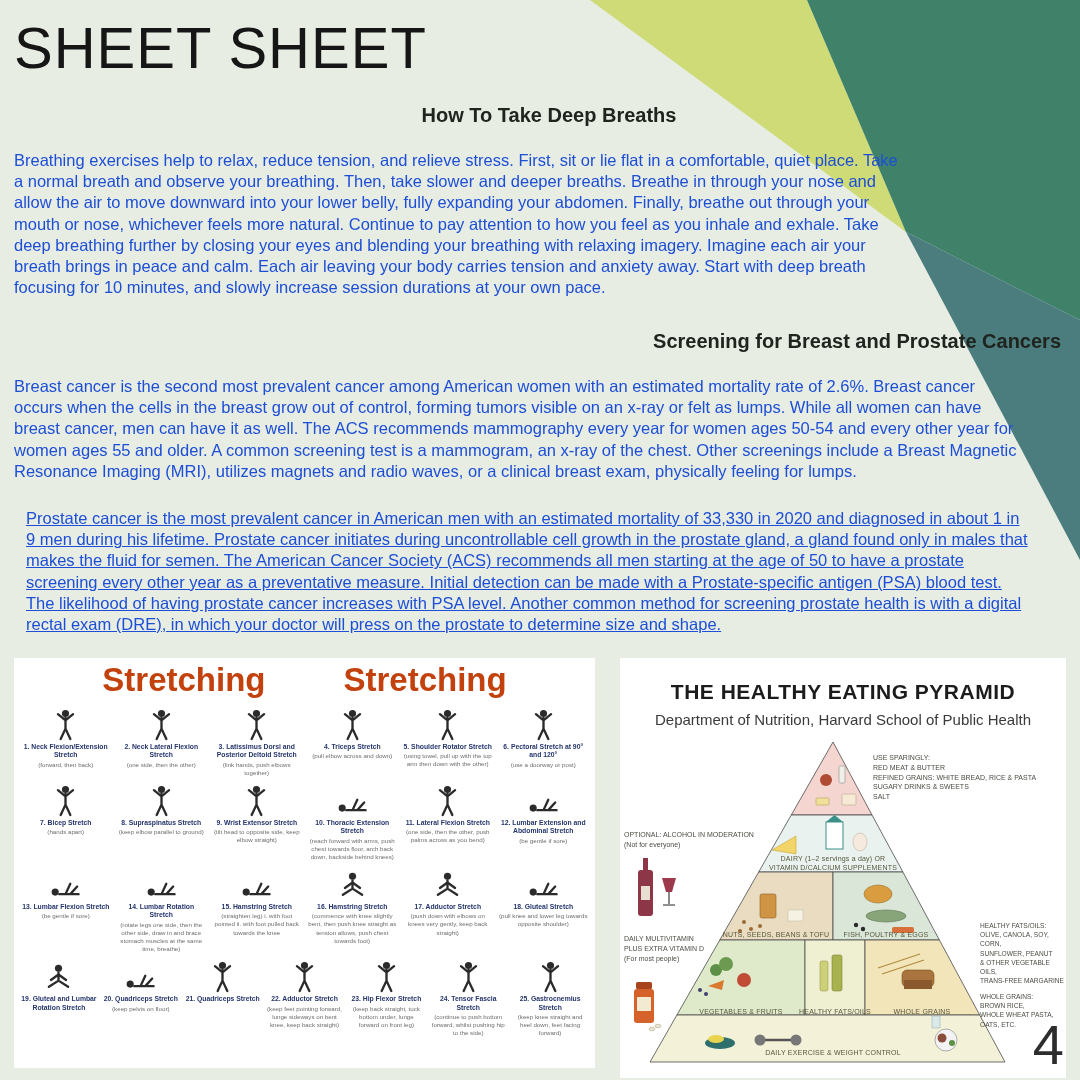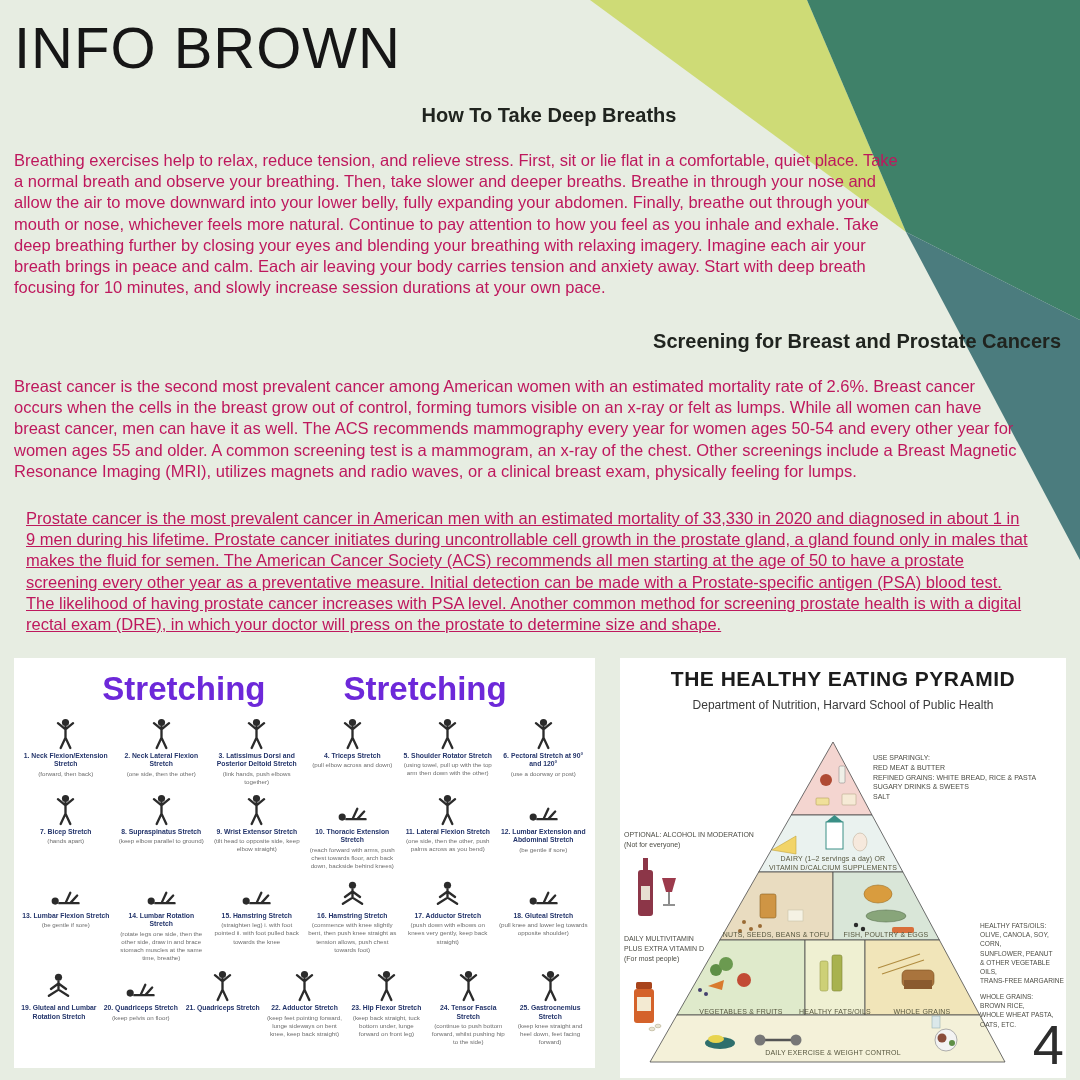--- a/index.html
+++ b/index.html
@@ -12,42 +12,42 @@
   .page-title{
     left:14px;top:16px;margin:0;font-size:58px;font-weight:300;
     color:#161616;letter-spacing:1px;line-height:1.1;
   }
   .sec-heading{
     left:0;width:1024px;margin:0;text-align:center;
     font-size:20px;font-weight:700;color:#20241f;padding-left:37px;
   }
   .h-breath{top:104px;}
   .h-screen{top:330px;text-align:right;}
-  .body-par{margin:0;font-size:16.5px;line-height:21.2px;color:#be185d;}
+  .body-par{margin:0;font-size:16.5px;line-height:21.2px;color:#1d4ed8;}
   .p1{left:14px;top:150px;width:893px;}
   .p2{left:14px;top:376px;width:1004px;}
   .p3{left:26px;top:508px;width:1004px;text-decoration:underline;}
   .poster{background:#ffffff;}
   .stretch{left:14px;top:658px;width:581px;height:410px;overflow:hidden;}
   .stretch-title{
     display:flex;justify-content:center;gap:78px;
-    font-size:33px;font-weight:900;color:#6d28d9;padding-top:14px;line-height:1.05;
+    font-size:33px;font-weight:900;color:#c2410c;padding-top:5px;line-height:1.05;
   }
   .ex-rows{padding:3px 4px 0 4px;}
   .ex-row{display:flex;align-items:flex-start;margin-top:7px;}
   .ex-cell{flex:1;text-align:center;padding:0 3px;min-width:0;}
   .ex-fig{height:33px;width:33px;display:block;margin:0 auto;}
   .ex-name{font-size:6.8px;font-weight:700;color:#24356b;line-height:1.25;margin-top:2px;}
   .ex-cap{font-size:6.2px;color:#6d6d6d;line-height:1.3;margin-top:1px;}
   .pyramid{left:620px;top:658px;width:446px;height:420px;}
   .pyr-title{
     text-align:center;font-size:21px;font-weight:800;letter-spacing:0.5px;
-    color:#1c1c1c;padding-top:9px;
-  }
-  .pyr-sub{text-align:center;font-size:12px;color:#3a3a3a;margin-top:7px;}
+    color:#1c1c1c;padding-top:22px;
+  }
+  .pyr-sub{text-align:center;font-size:15px;color:#3a3a3a;margin-top:7px;}
   .pyr-svg{position:absolute;left:0;top:60px;width:446px;height:358px;}
   .pyr-label{
     position:absolute;font-size:7px;color:#57573f;text-align:center;
     line-height:1.3;letter-spacing:0.2px;white-space:pre-line;
   }
   .pyr-note{
     position:absolute;font-size:7px;color:#4c4c44;line-height:1.4;
     white-space:pre-line;text-align:left;
   }
   .note-sparingly{left:253px;top:95px;width:195px;}
@@ -86,21 +86,21 @@
     </symbol>
   </defs>
 </svg>
 
 <svg class="decor" viewBox="0 0 1080 1080">
   <polygon points="590,0 807,0 906,232" fill="#cedb76"></polygon>
   <polygon points="807,0 1080,0 1080,320 906,232" fill="#3f8169"></polygon>
   <polygon points="906,232 1080,320 1080,560" fill="#4b7c7e"></polygon>
 </svg>
 
-<h1 class="layer page-title">INFO BROWN</h1>
+<h1 class="layer page-title">SHEET SHEET</h1>
 
 <h2 class="layer sec-heading h-breath">How To Take Deep Breaths</h2>
 <p class="layer body-par p1">Breathing exercises help to relax, reduce tension, and relieve stress. First, sit or lie flat in a comfortable, quiet place. Take a normal breath and observe your breathing. Then, take slower and deeper breaths. Breathe in through your nose and allow the air to move downward into your lower belly, fully expanding your abdomen. Finally, breathe out through your mouth or nose, whichever feels more natural. Continue to pay attention to how you feel as you inhale and exhale. Take deep breathing further by closing your eyes and blending your breathing with relaxing imagery. Imagine each air your breath brings in peace and calm. Each air leaving your body carries tension and anxiety away. Start with deep breath focusing for 10 minutes, and slowly increase session durations at your own pace.</p>
 
 <h2 class="layer sec-heading h-screen">Screening for Breast and Prostate Cancers</h2>
 <p class="layer body-par p2">Breast cancer is the second most prevalent cancer among American women with an estimated mortality rate of 2.6%. Breast cancer occurs when the cells in the breast grow out of control, forming tumors visible on an x-ray or felt as lumps. While all women can have breast cancer, men can have it as well. The ACS recommends mammography every year for women ages 50-54 and every other year for women ages 55 and older. A common screening test is a mammogram, an x-ray of the chest. Other screenings include a Breast Magnetic Resonance Imaging (MRI), utilizes magnets and radio waves, or a clinical breast exam, physically feeling for lumps.</p>
 <p class="layer body-par p3">Prostate cancer is the most prevalent cancer in American men with an estimated mortality of 33,330 in 2020 and diagnosed in about 1 in 9 men during his lifetime. Prostate cancer initiates during uncontrollable cell growth in the prostate gland, a gland found only in males that makes the fluid for semen. The American Cancer Society (ACS) recommends all men starting at the age of 50 to have a prostate screening every other year as a preventative measure. Initial detection can be made with a Prostate-specific antigen (PSA) blood test. The likelihood of having prostate cancer increases with PSA level. Another common method for screening prostate health is with a digital rectal exam (DRE), in which your doctor will press on the prostate to determine size and shape.</p>
 
 <section class="layer poster stretch">
   <div class="stretch-title">

